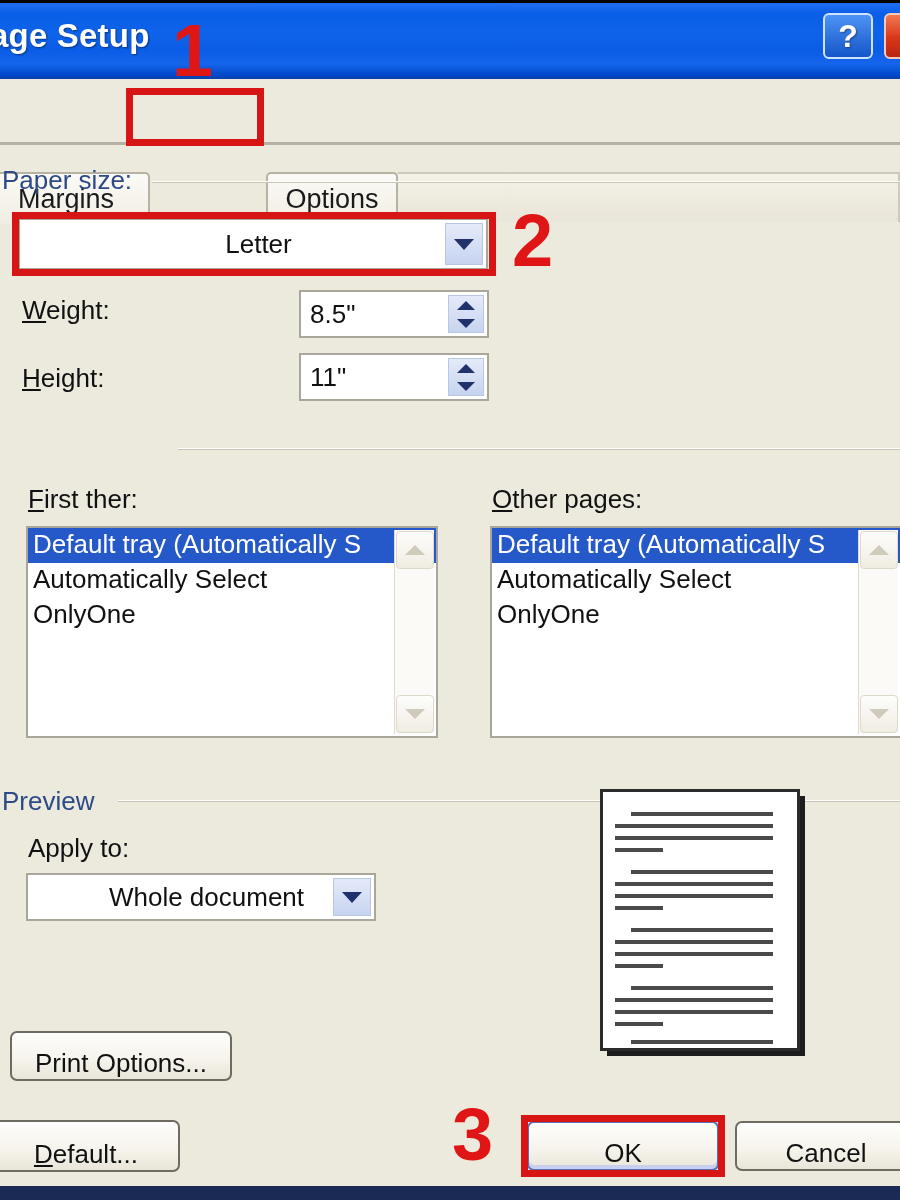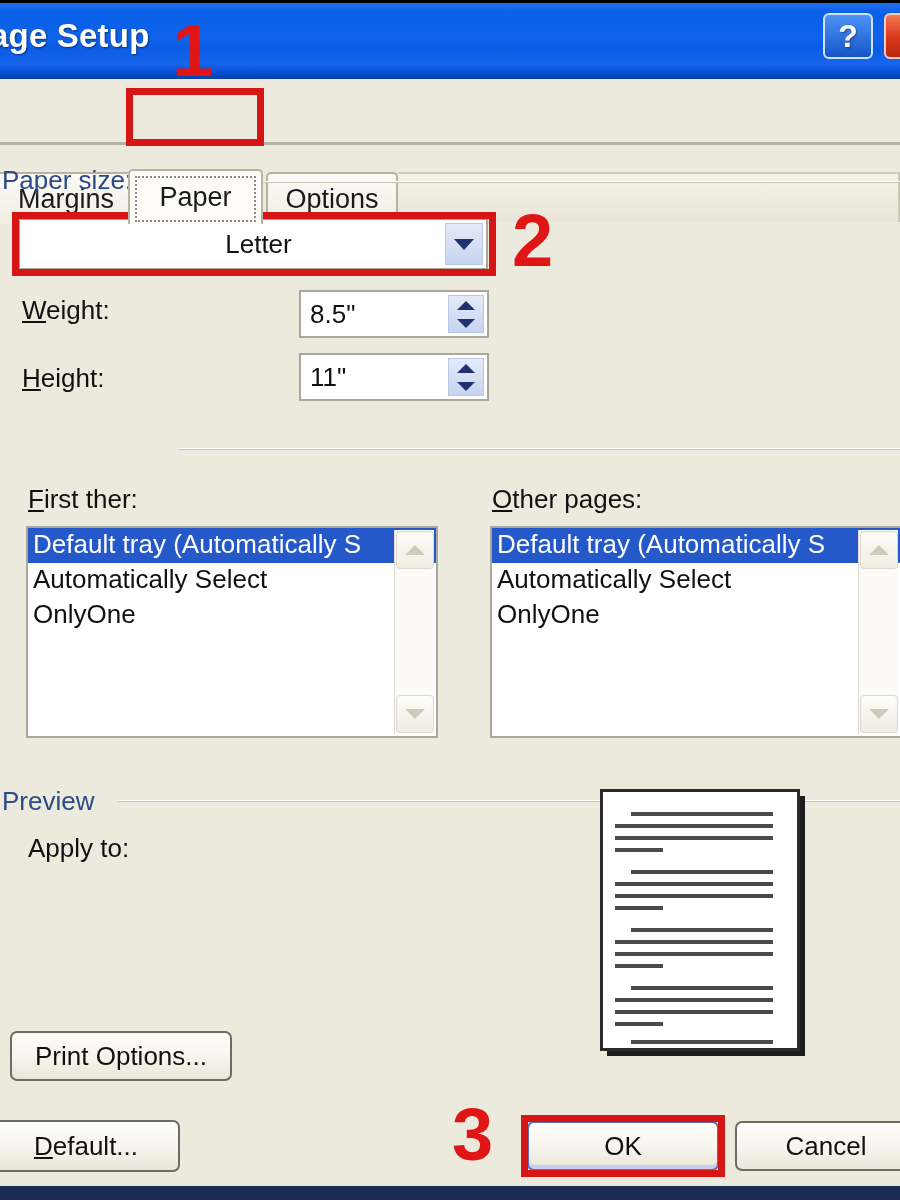--- a/index.html
+++ b/index.html
@@ -232,21 +232,21 @@
     border-right: 10px solid transparent;
     border-top: 10px solid #cfcabb;
   }
 
   
   .btn {
     position: absolute;
     background: linear-gradient(to bottom,#fdfdfb 0%,#f6f4ec 55%,#e9e5d9 100%);
     border: 2px solid #6e6c62;
     border-radius: 7px;
-    display: flex; align-items: center; justify-content: center;
+    display: flex; align-items: flex-end; justify-content: center;
     font-size: 26px; color: #111;
     white-space: nowrap;
   }
   .btn.default-btn {
     border: 2px solid #5b6fb8;
     box-shadow: inset 0 -4px 0 0 #c9d0ef;
   }
 
   
   .preview-page {
@@ -306,24 +306,20 @@
     </div>
   </div>
 
   <div class="tabstrip">
     <div class="tabfill"></div>
 
     <div class="tab" style="left:-18px; width:168px;">
       <span>Margins</span>
     </div>
 
-    <div class="tab active" style="left:128px; width:135px;">
-      <span>Paper</span>
-      <span class="tab-focus"></span>
-    </div>
 
     <div class="tab" style="left:266px; width:132px;">
       <span>Options</span>
     </div>
   </div>
   <div class="tabstrip-line"></div>
 
   <div class="group-label" style="left:2px; top:165px;">Paper size:</div>
   <div class="group-rule" style="left:152px; top:181px; width:748px;"></div>
 
@@ -391,20 +387,26 @@
       </span>
     </div>
   </div>
 
   <div class="group-label" style="left:2px; top:786px;">Preview</div>
   <div class="group-rule" style="left:118px; top:800px; width:782px;"></div>
 
   <div class="field-label" style="left:28px; top:833px;">
     <span>Apply to:</span>
   </div>
+  <div class="combo" style="left:26px; top:873px; width:350px; height:48px;">
+    <span class="combo-value">Whole document</span>
+    <span class="combo-arrow">
+      <span class="chev-down"></span>
+    </span>
+  </div>
 
   <div class="btn" style="left:10px; top:1031px; width:222px; height:50px;">
     <span>Print Options...</span>
   </div>
 
   <div class="preview-page" style="left:600px; top:789px; width:200px; height:262px;">
     <span class="pp-line" style="left:28px; top:20px; width:142px;"></span>
     <span class="pp-line" style="left:12px; top:32px; width:158px;"></span>
     <span class="pp-line" style="left:12px; top:44px; width:158px;"></span>
     <span class="pp-line" style="left:12px; top:56px; width:48px;"></span>

